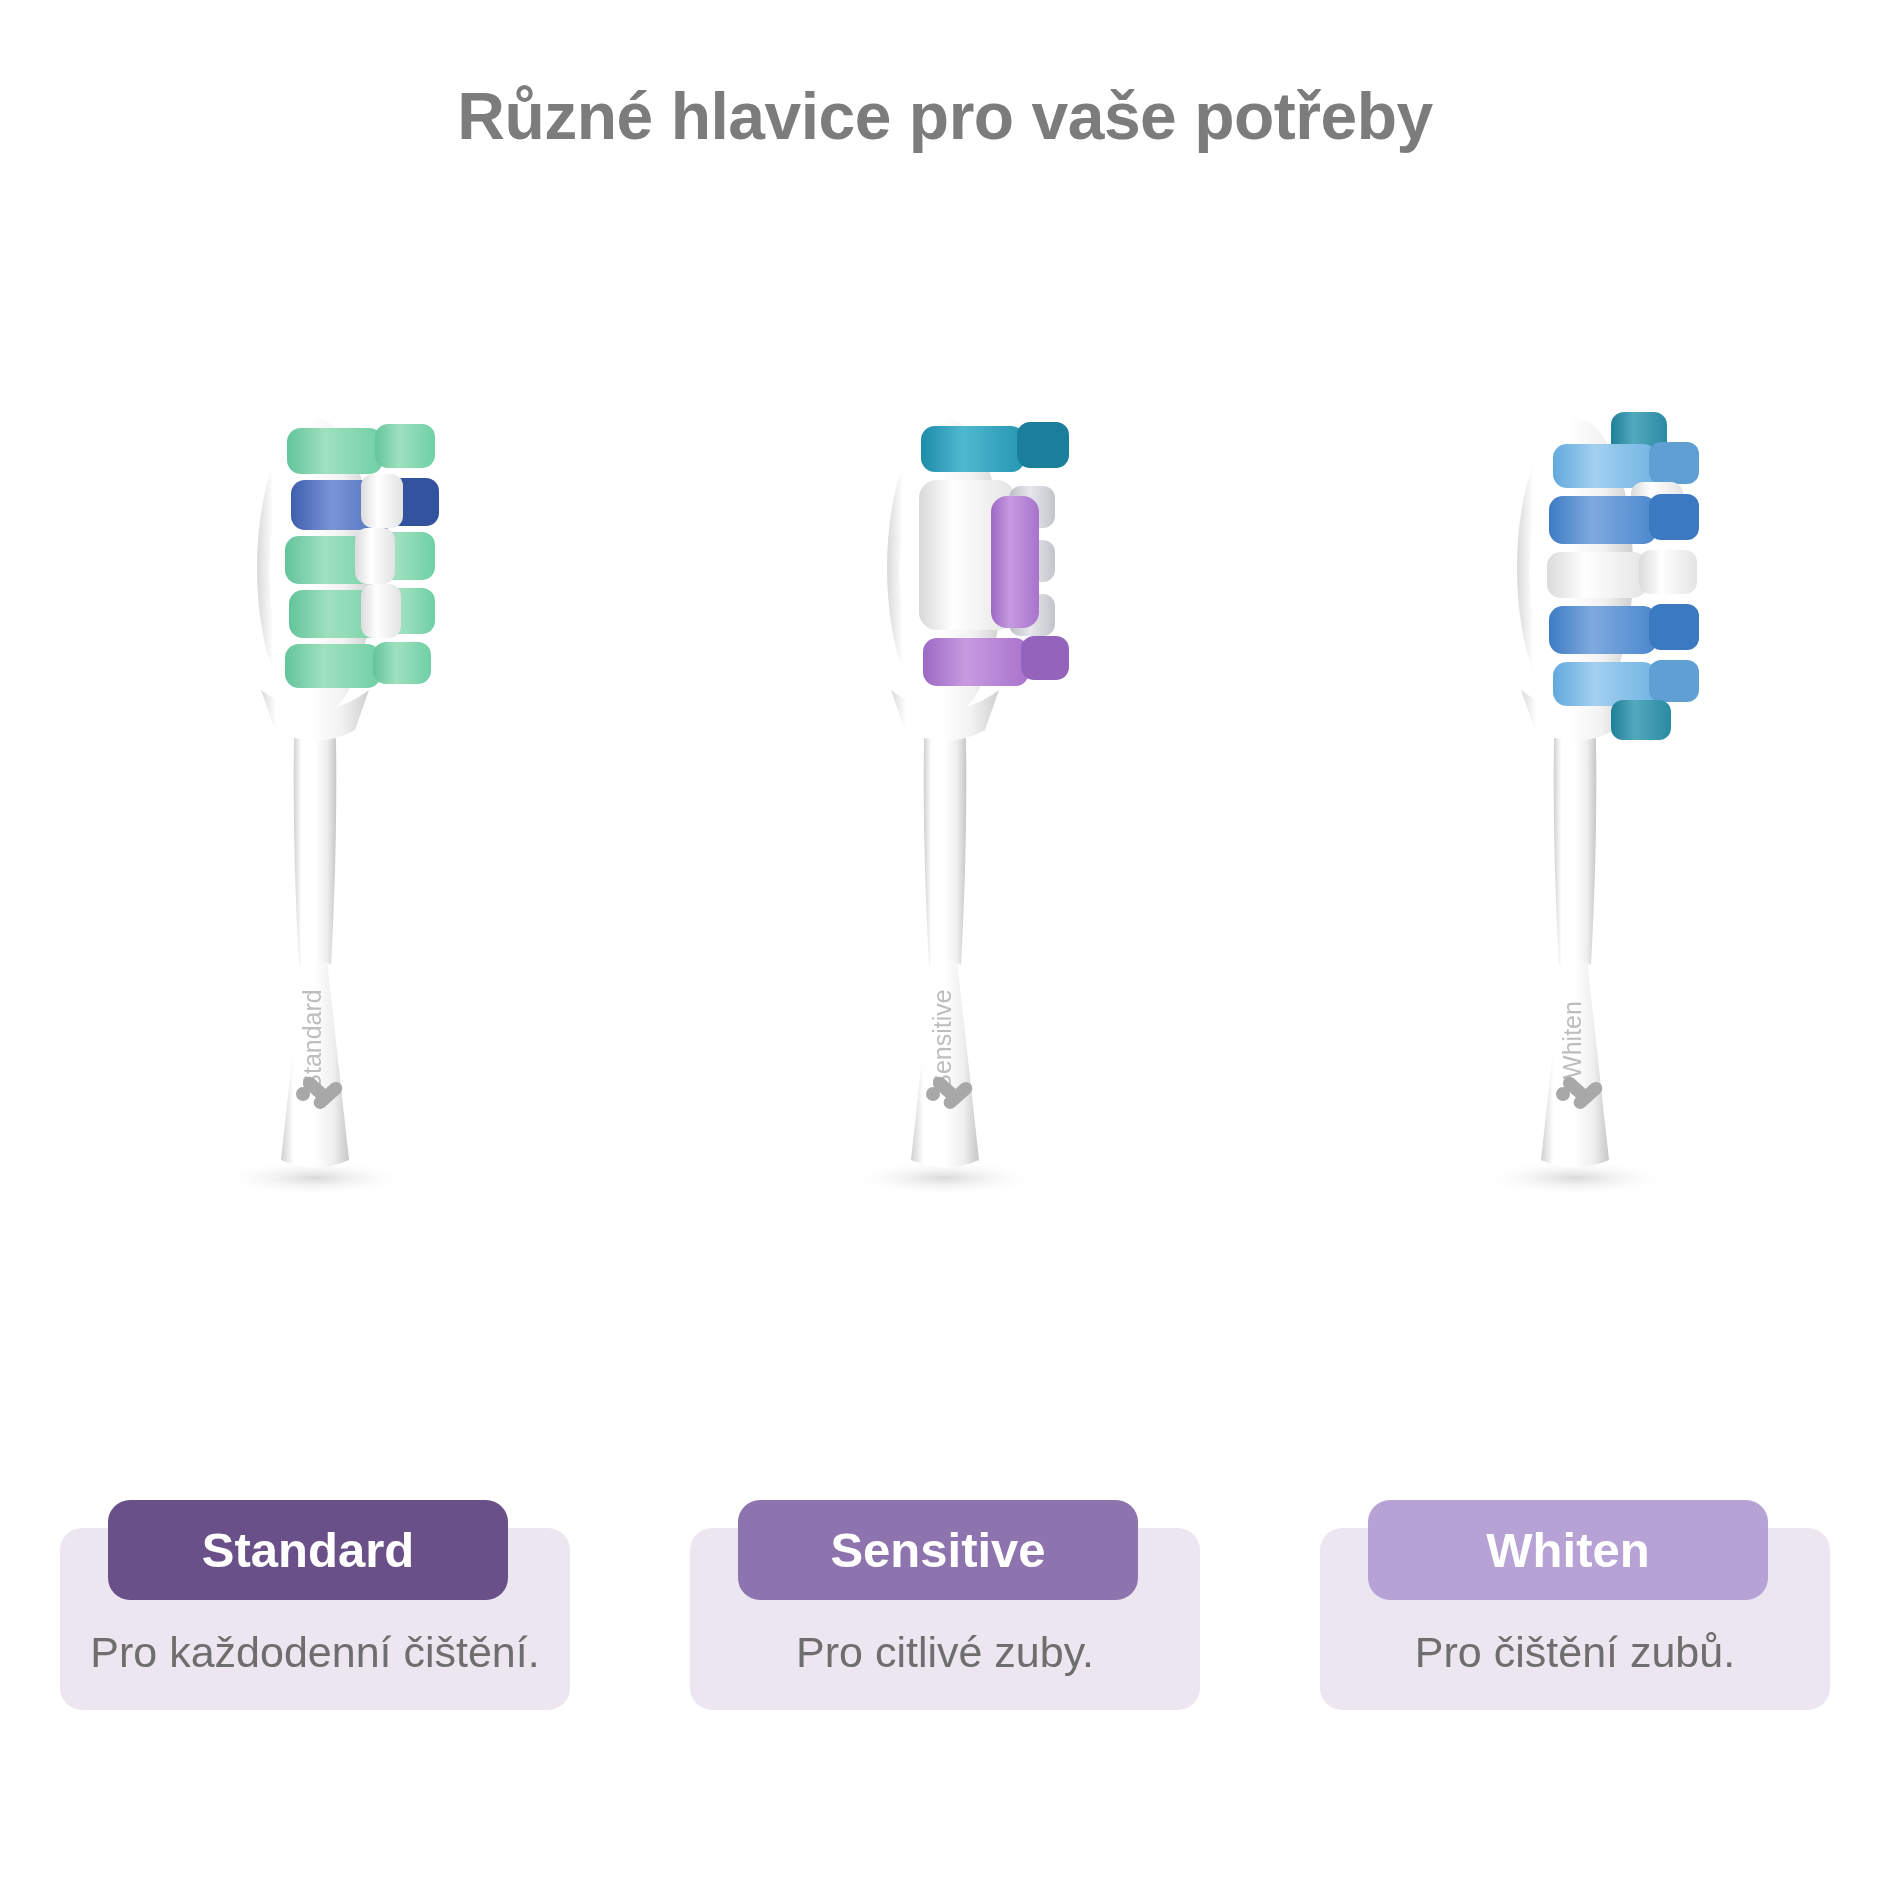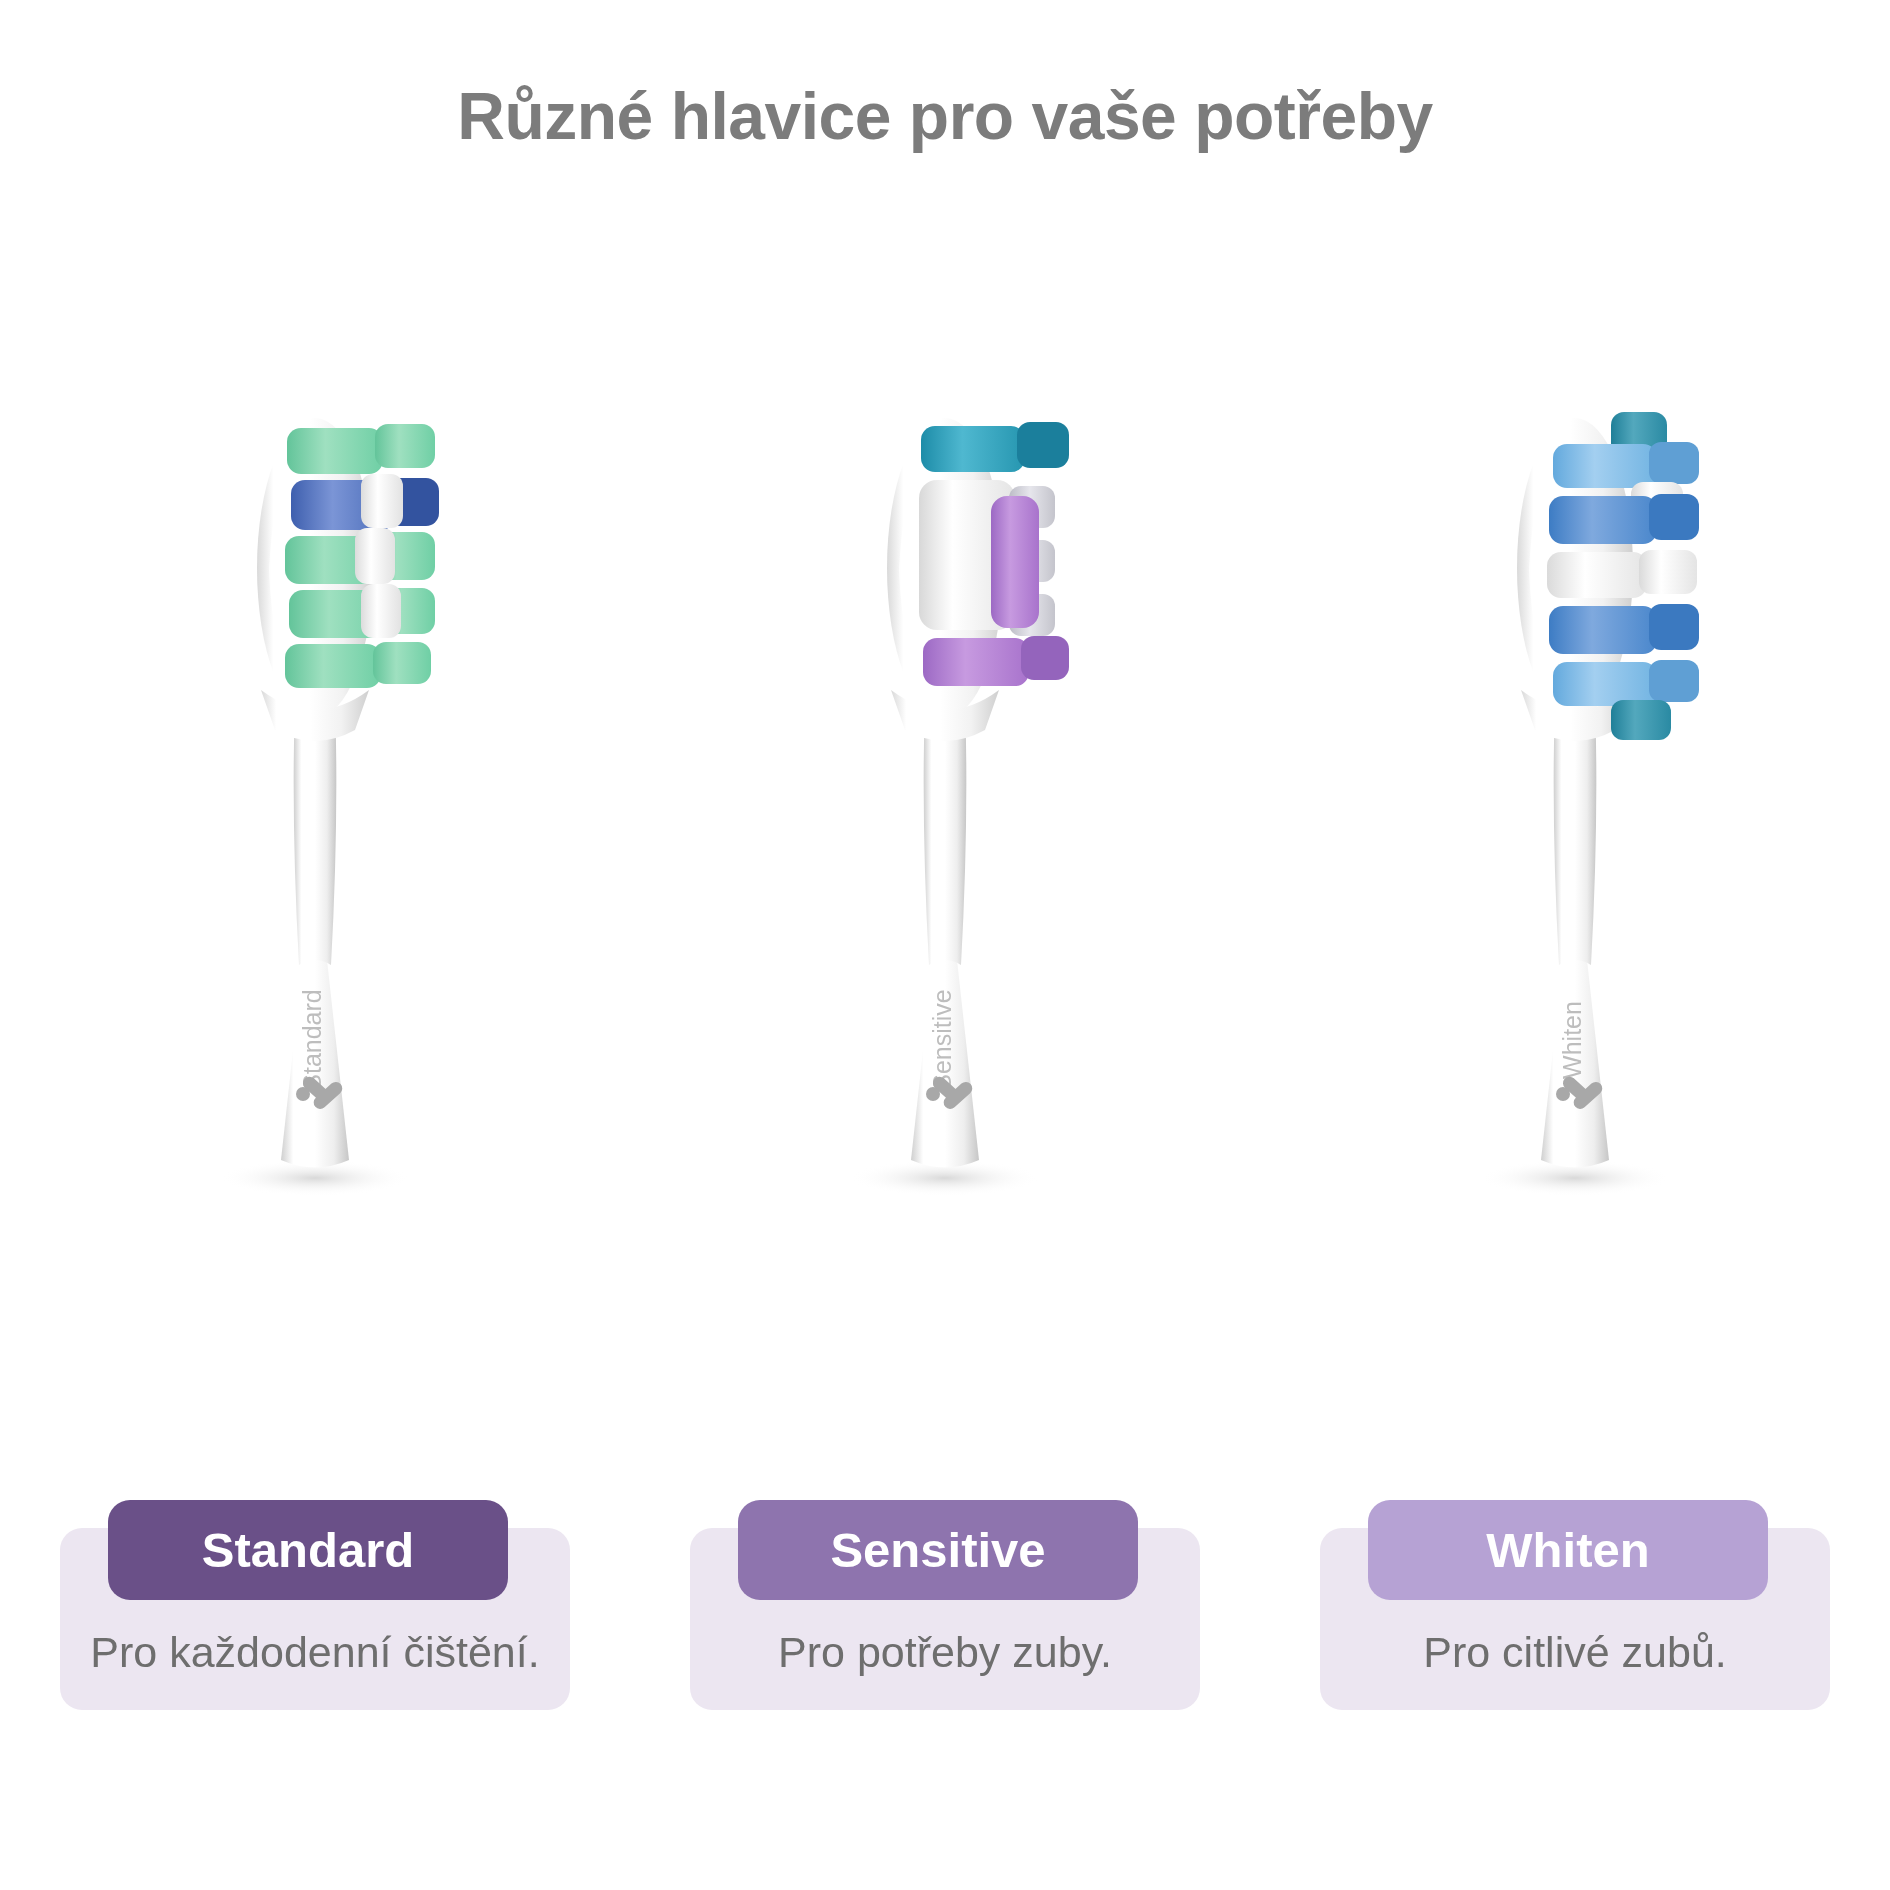--- a/index.html
+++ b/index.html
@@ -322,23 +322,23 @@
 
     <div class="card-wrap">
       <div class="card"></div>
       <div class="badge b0">Standard</div>
       <div class="desc">Pro každodenní čištění.</div>
     </div>
 
     <div class="card-wrap">
       <div class="card"></div>
       <div class="badge b1">Sensitive</div>
-      <div class="desc">Pro potřeby zuby.</div>
+      <div class="desc">Pro citlivé zuby.</div>
     </div>
 
     <div class="card-wrap">
       <div class="card"></div>
       <div class="badge b2">Whiten</div>
-      <div class="desc">Pro citlivé zubů.</div>
+      <div class="desc">Pro čištění zubů.</div>
     </div>
   </div>
 
 </div>
 
 </body></html>

